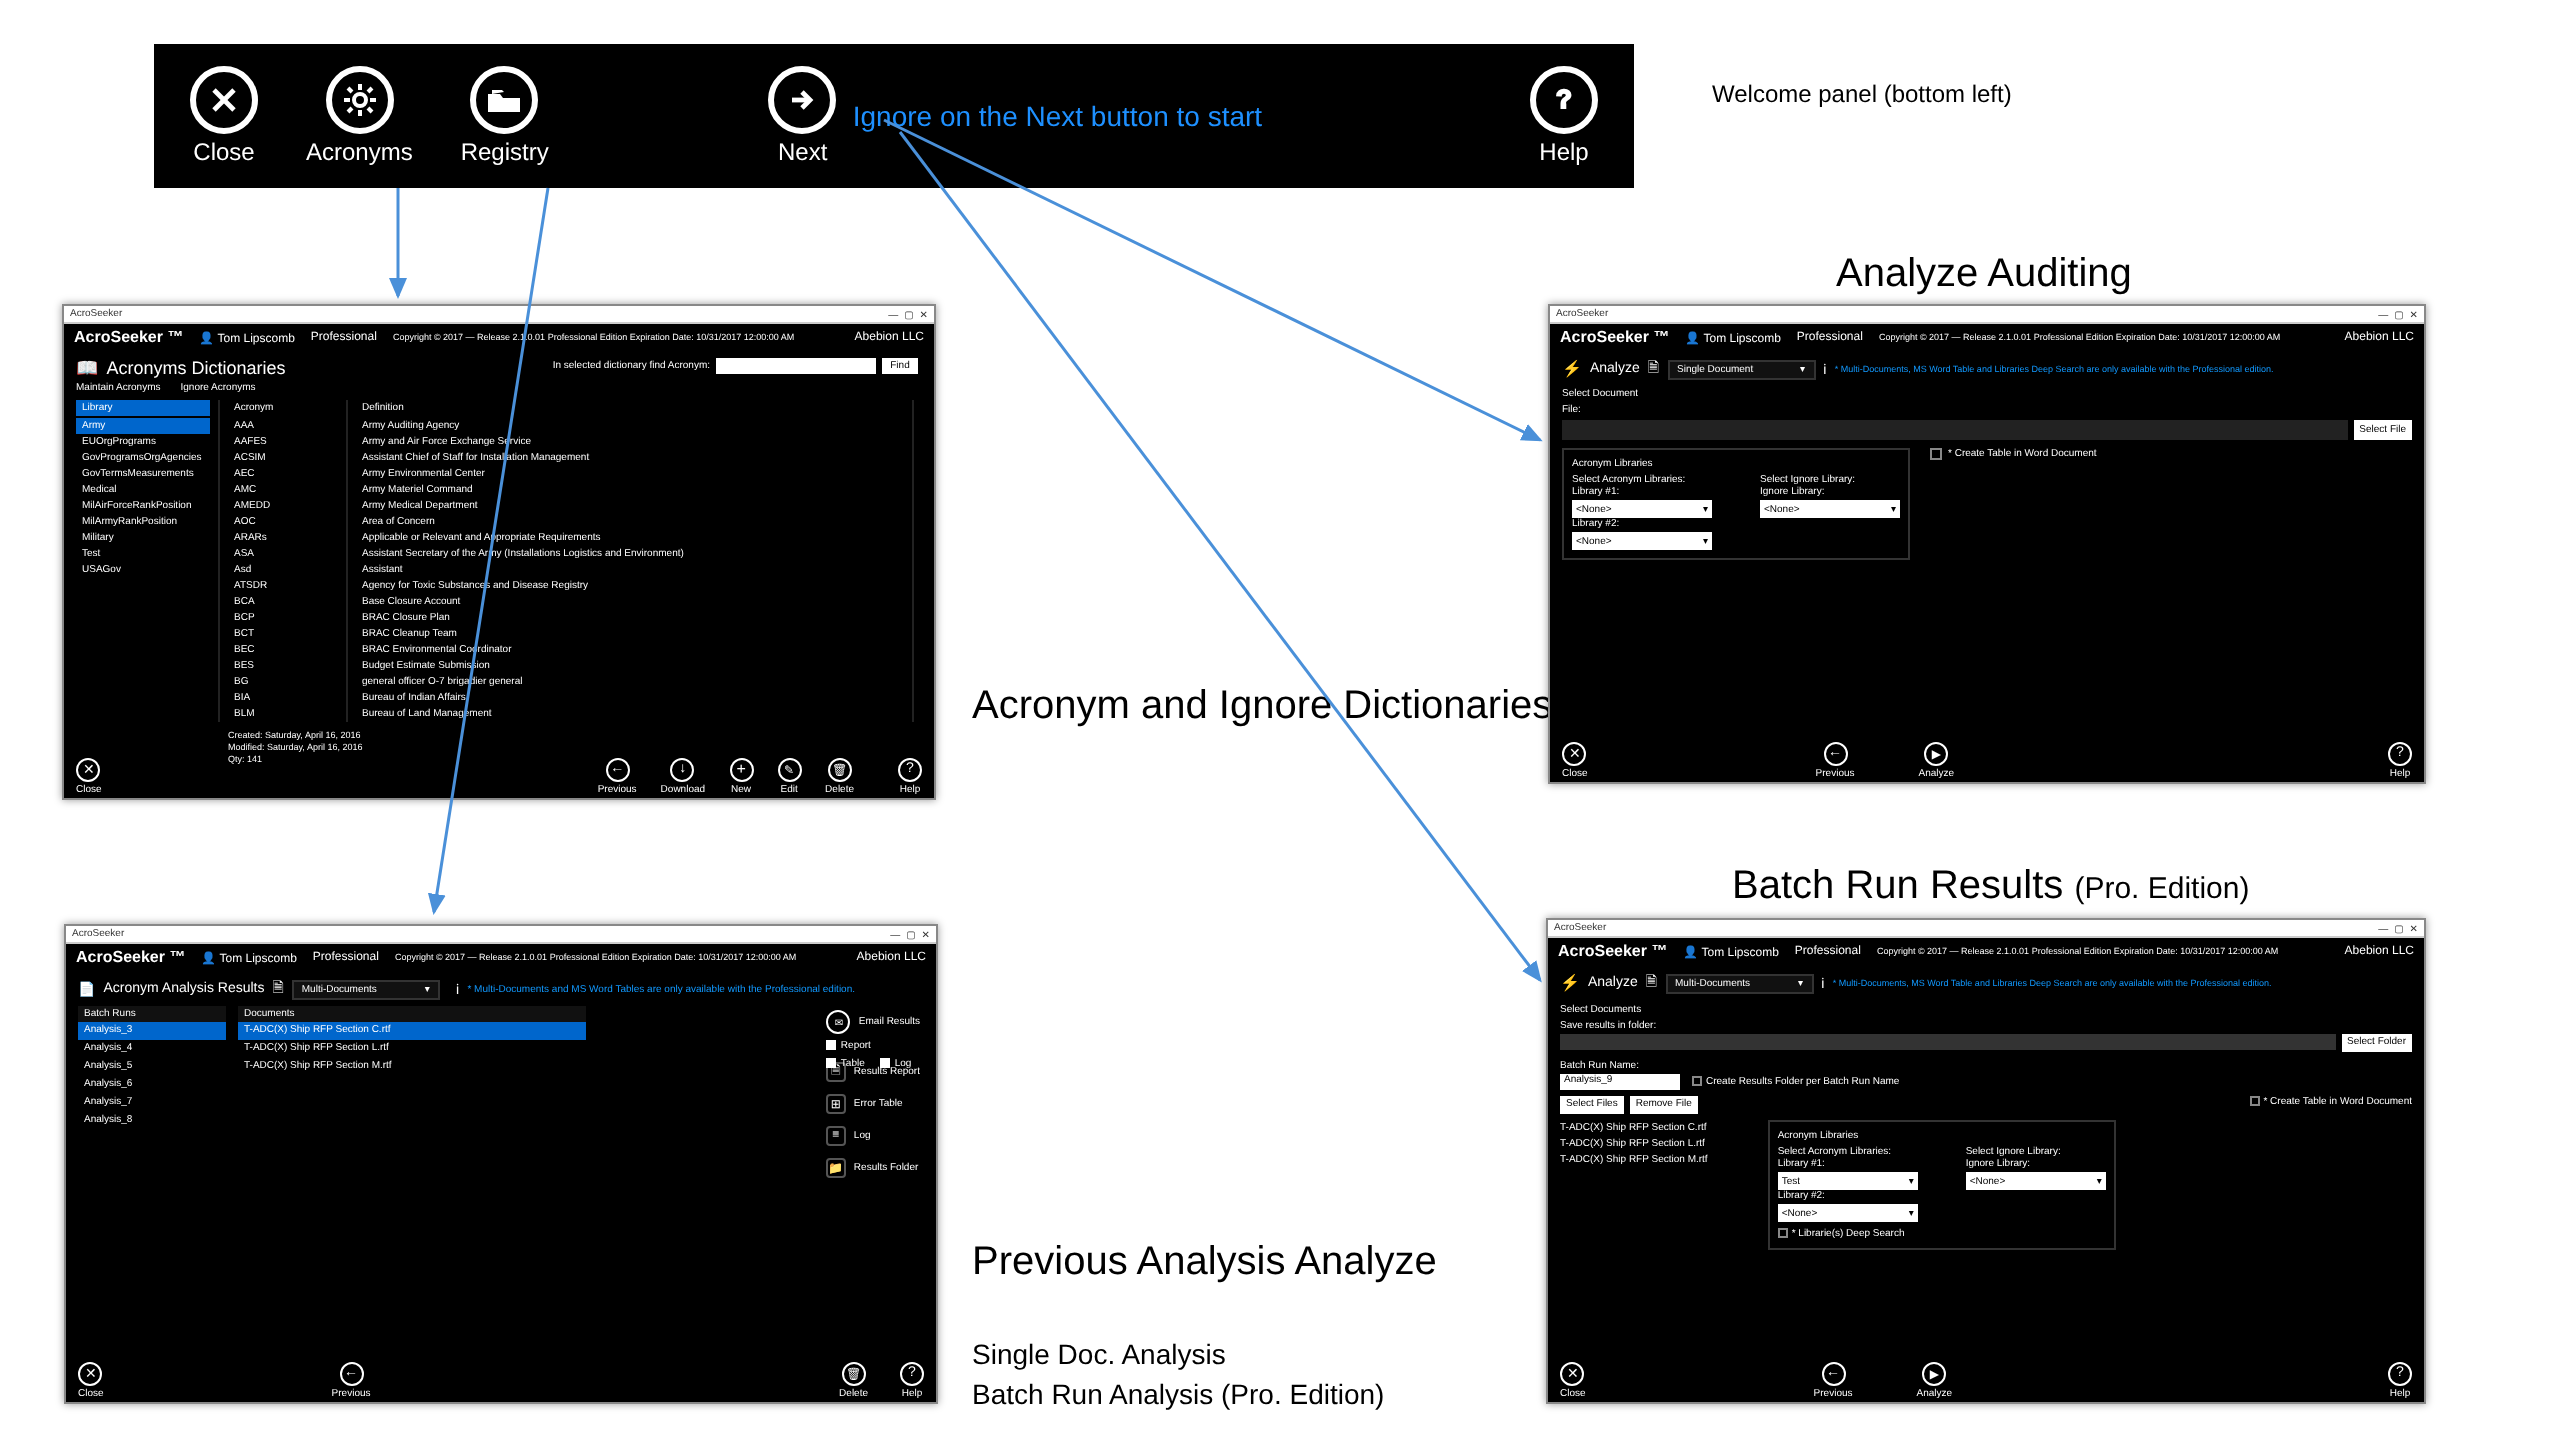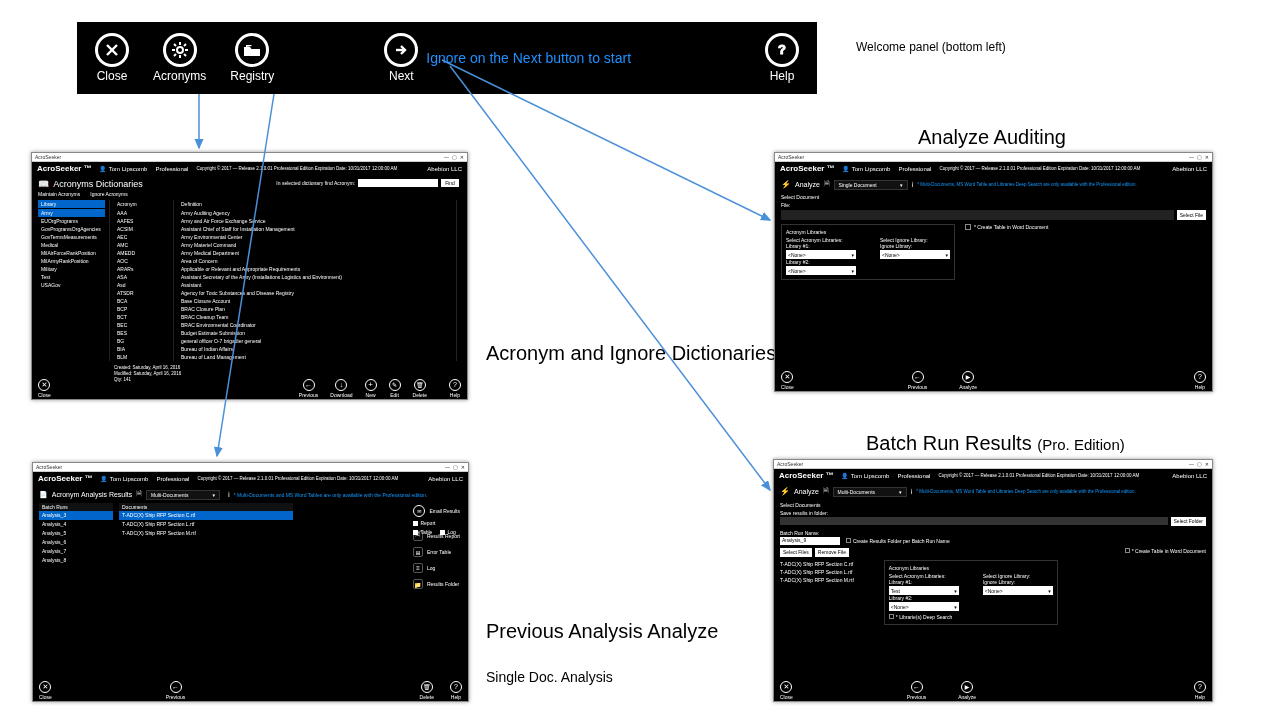--- a/index.html
+++ b/index.html
@@ -466,20 +466,21 @@
       </div>
     <div class="fbtn help" style="margin-left:-16px;">
         <div class="ring"></div>
         <span>Help</span>
       </div>
   </div>
 </div>
 <div class="caption" style="left:486px; top:620px;">Previous Analysis Analyze</div>
 <div class="subcap" style="left:486px; top:640px;margin-top:27px;">
   <div>Single Doc. Analysis</div>
+  <div>Batch Run Analysis (Pro. Edition)</div>
 </div>
 
 <div class="win win-ana">
   <div class="chrome">
     <span>AcroSeeker</span>
     <span class="ctrls"><span>—</span><span>▢</span><span>✕</span></span>
   </div>
   <div class="brand">
     <span class="name">AcroSeeker ™</span>
     <span class="mid">👤 <span>Tom Lipscomb</span></span>

